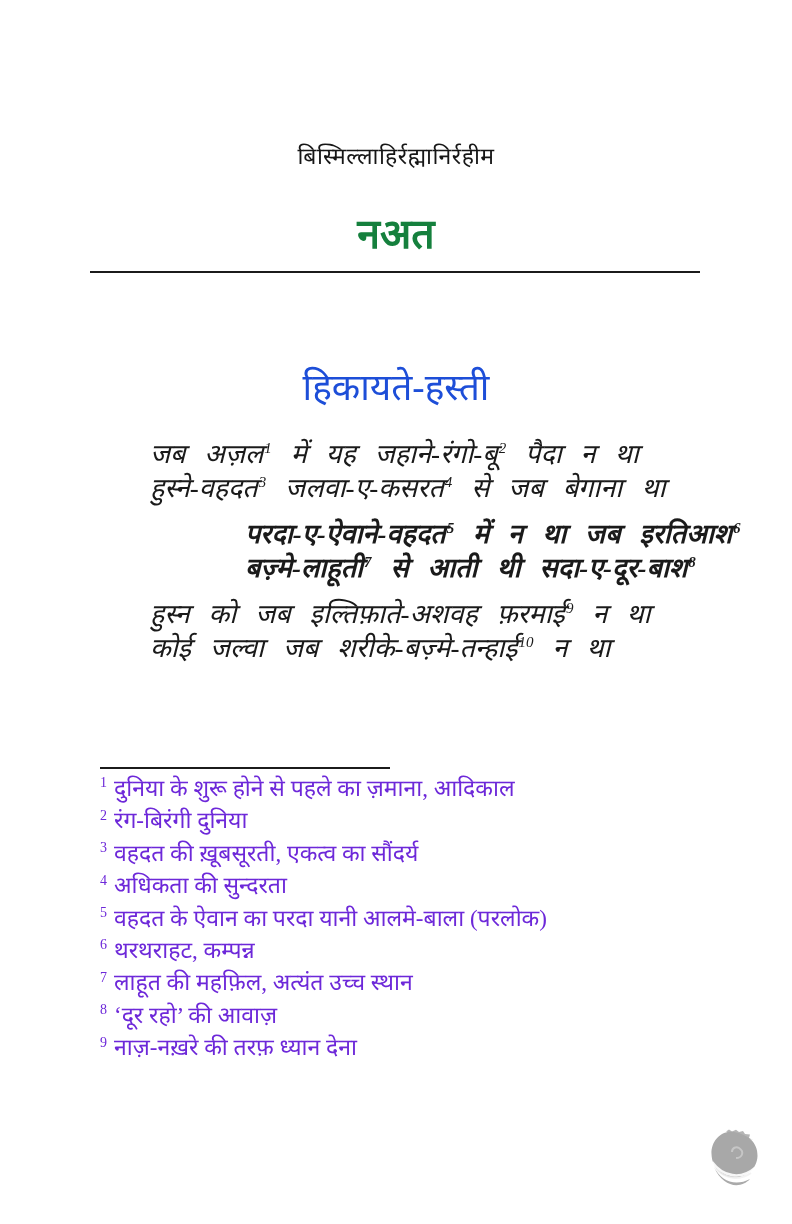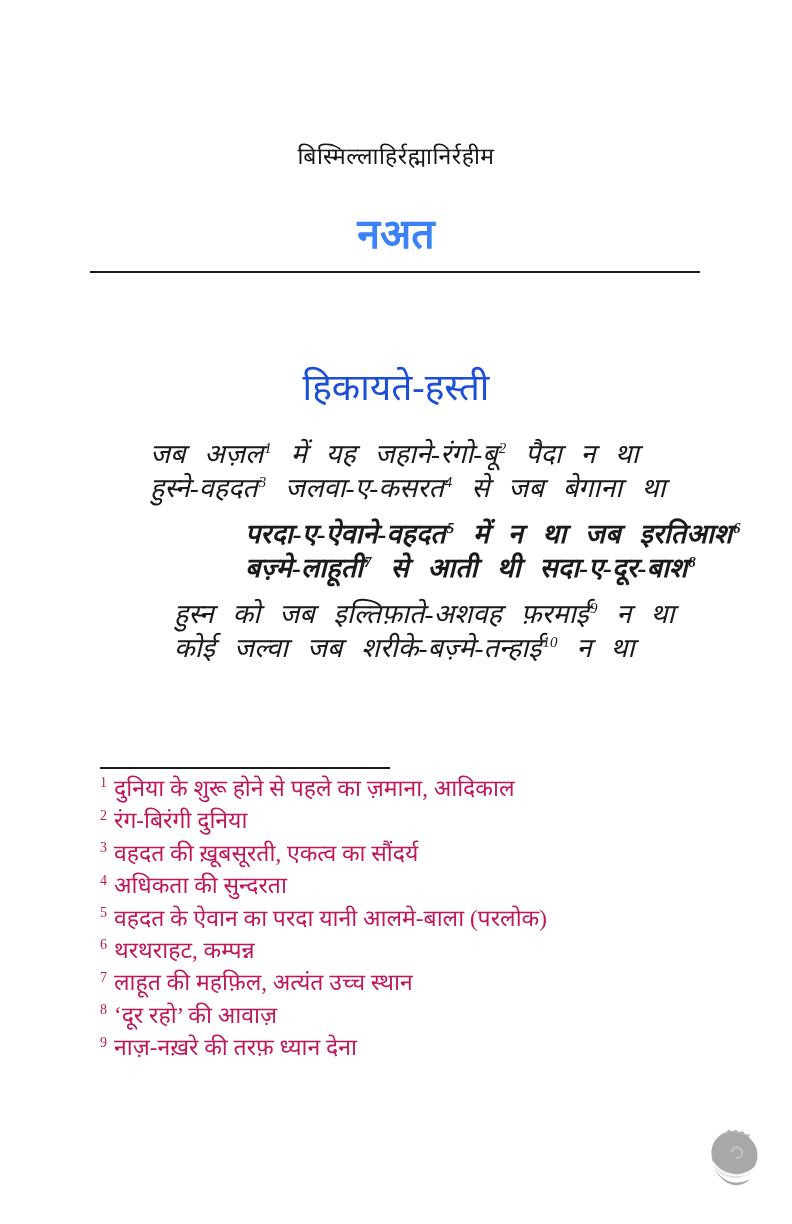--- a/index.html
+++ b/index.html
@@ -13,53 +13,53 @@
     overflow:hidden;
   }
   .bismillah{
     position:absolute;top:140px;left:0;width:100%;
     text-align:center;font-size:23px;line-height:34px;
     letter-spacing:0.5px;color:#161616;
   }
   .chapter-title{
     position:absolute;top:210px;left:0;width:100%;
     text-align:center;font-size:41px;line-height:48px;
-    font-weight:700;color:#3b82f6;
+    font-weight:700;color:#15803d;
   }
   .chapter-rule{
     position:absolute;top:271px;left:90px;width:610px;height:2px;
     background:#1b1b1b;
   }
   .poem-title{
     position:absolute;top:364px;left:0;width:100%;
     text-align:center;font-size:37px;line-height:48px;color:#1d4ed8;
   }
   .poem{position:absolute;top:0;left:0;width:100%;height:100%;padding-left:20px;}
   .couplet{
     position:absolute;
     font-style:italic;
     font-size:27px;line-height:33.5px;
     word-spacing:0.45em;
     white-space:nowrap;
     color:#1a1a1a;
   }
   .couplet.c0{left:150px;top:438px;}
   .couplet.c1{left:245px;top:518px;font-weight:bold;}
-  .couplet.c2{left:150px;top:598px;margin-left:24px;}
+  .couplet.c2{left:150px;top:598px;}
   .couplet sup{
     font-size:15px;font-style:italic;
     vertical-align:super;line-height:0;margin-left:1px;
   }
   .fn-rule{
     position:absolute;top:767px;left:100px;width:290px;height:2px;
     background:#1b1b1b;
   }
   .footnotes{
     position:absolute;top:773px;left:100px;width:600px;
-    font-size:23px;color:#be185d;
+    font-size:23px;color:#6d28d9;
   }
   .footnote{
     line-height:32.4px;white-space:nowrap;
   }
   .footnote sup{
     font-size:14px;vertical-align:super;line-height:0;margin-right:7px;
   }
   .watermark{
     position:absolute;left:705px;top:1127px;width:58px;height:62px;
   }

